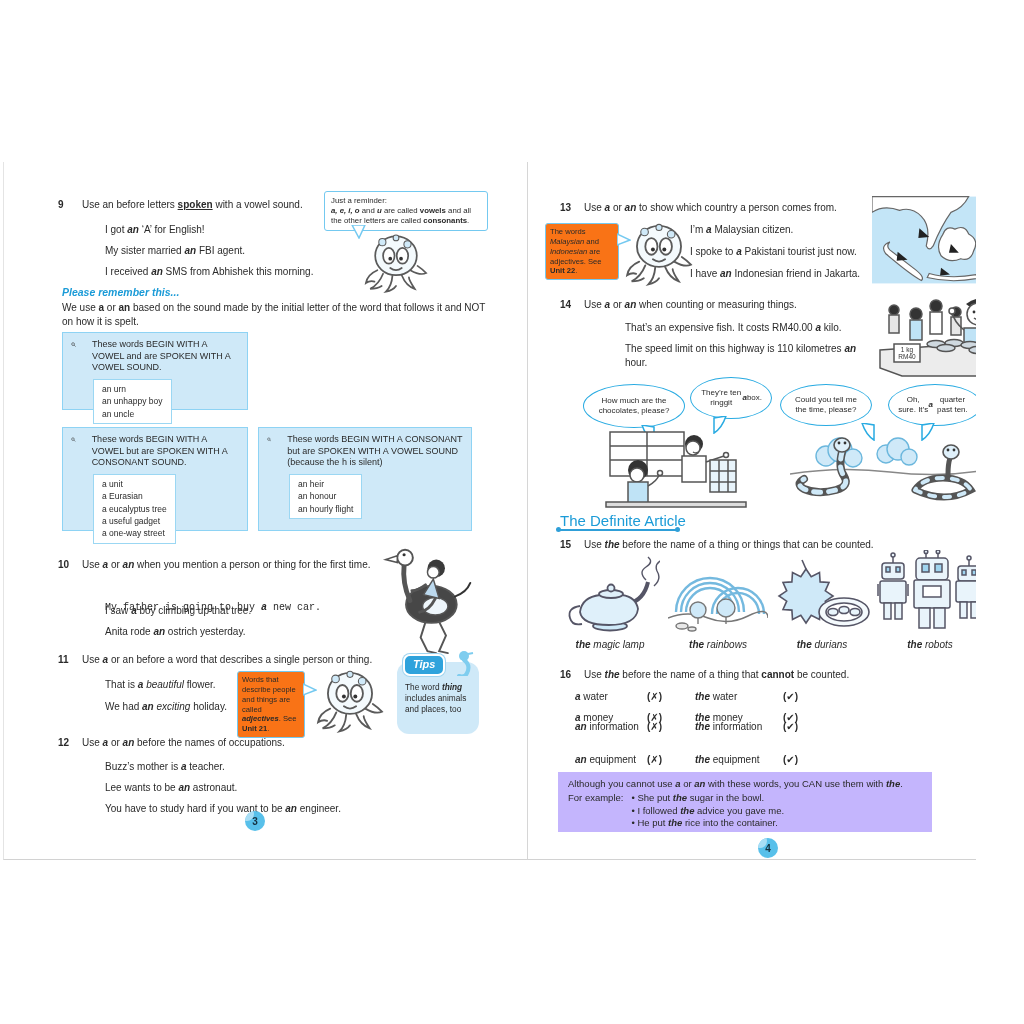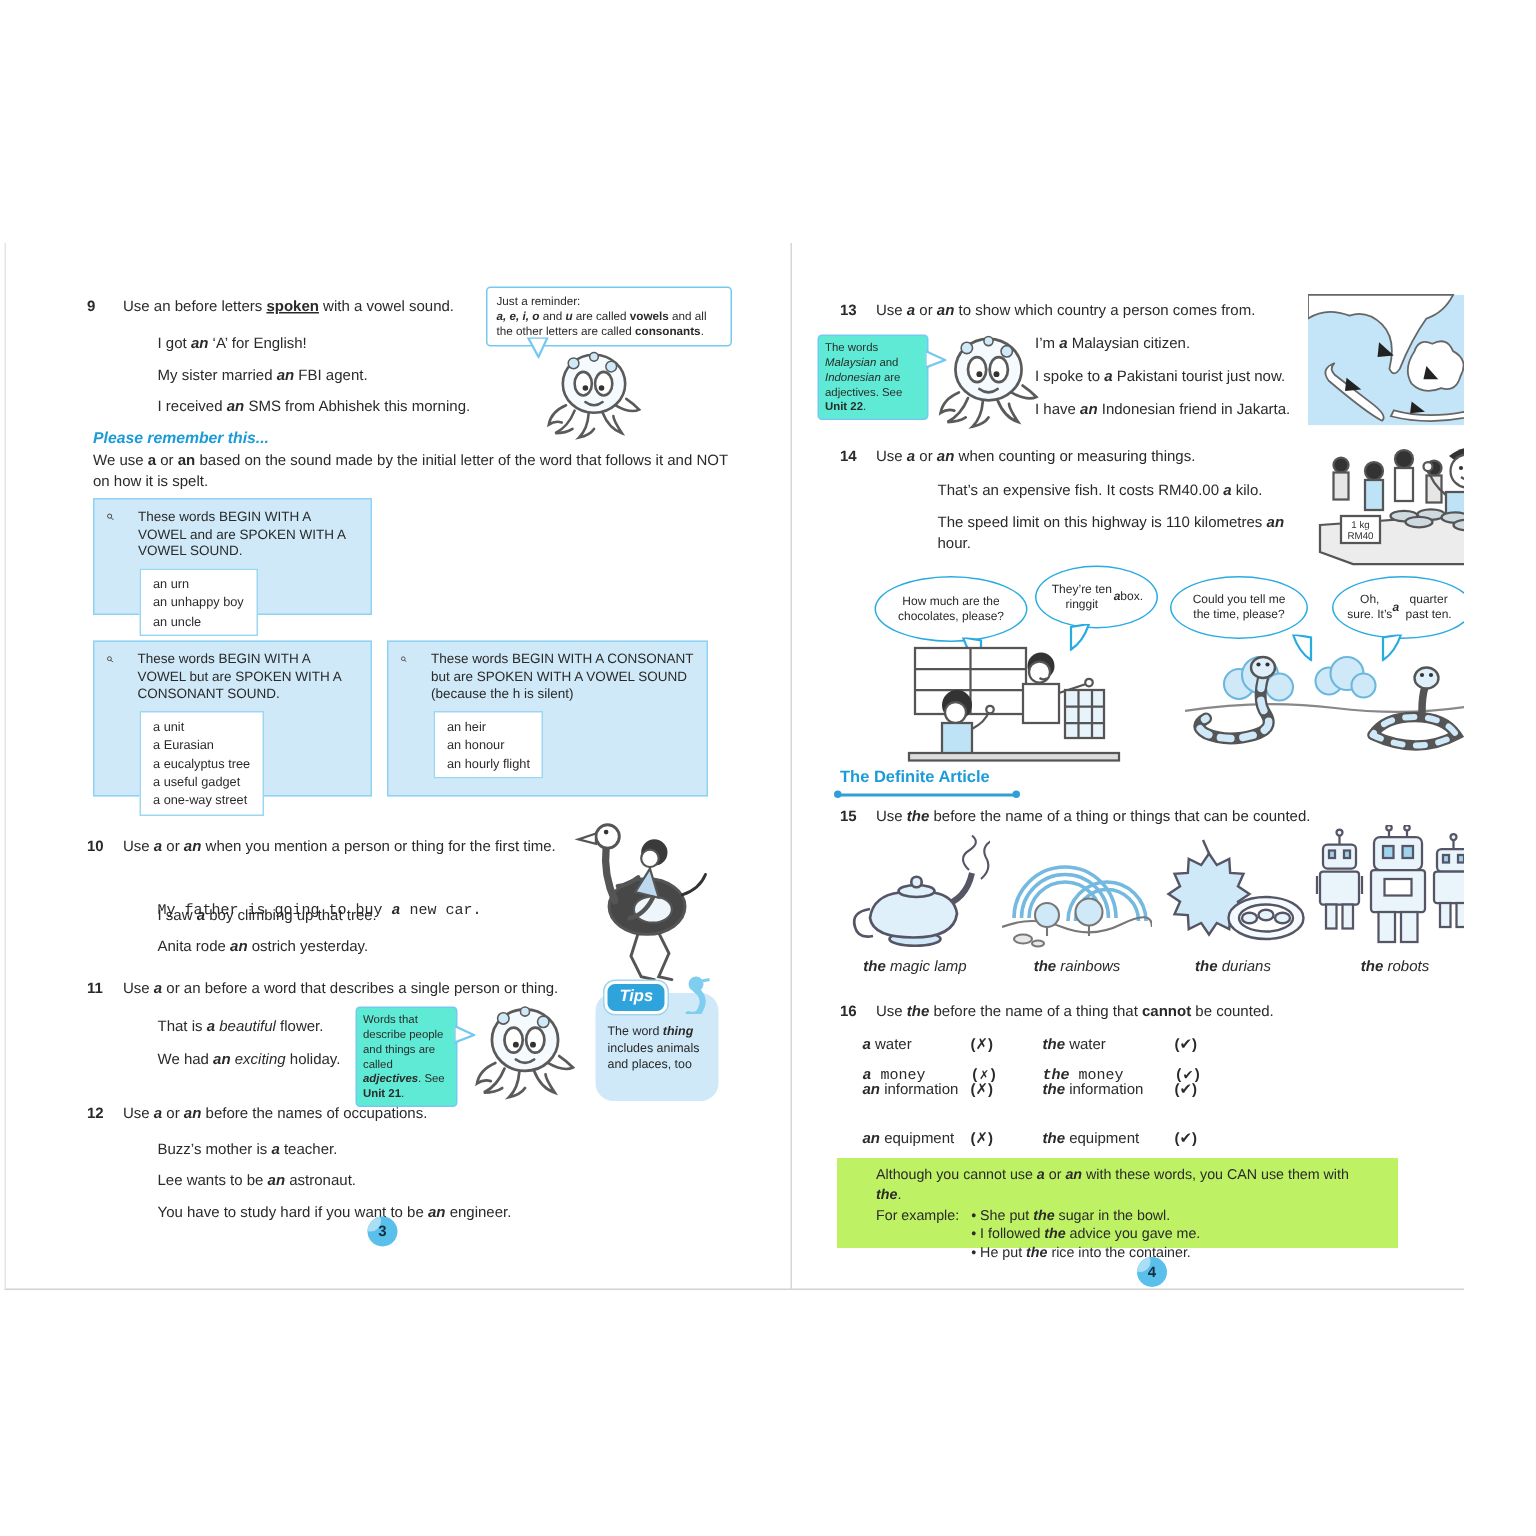--- a/index.html
+++ b/index.html
@@ -26,31 +26,31 @@
   .tipsbox{position:absolute;background:#cfe9f8;border-radius:12px;padding:20px 8px 16px 8px;box-sizing:border-box;font-size:8.3px;line-height:1.35;}
   .tipslabel{position:absolute;left:6px;top:-8px;background:#2fa3dc;color:#fff;font-weight:700;font-style:italic;
              font-size:11px;padding:1px 8px 2px 8px;border-radius:7px;border:2px solid #fff;box-shadow:0 0 0 1px #9fd4ef;}
   .bubble{position:absolute;background:#fff;border:1.5px solid #29abe2;border-radius:50%;display:flex;align-items:center;
           justify-content:center;text-align:center;font-size:8px;line-height:1.25;padding:5px 9px;box-sizing:border-box;}
   .btail{position:absolute;}
   .badge{position:absolute;width:20px;height:20px;border-radius:50%;background:#58c0ea;display:flex;align-items:center;
          justify-content:center;font-size:10px;font-weight:700;color:#15313f;overflow:hidden;}
   .badge::before{content:"";position:absolute;left:-5px;top:-4px;width:14px;height:14px;border-radius:50%;background:#a9def5;}
   .badge span{position:relative;}
-  .defhead{position:absolute;color:#1b9bd7;font-weight:700;font-size:11px;}
+  .defhead{position:absolute;color:#1b9bd7;font-weight:400;font-size:15px;}
   .defline{position:absolute;height:0;border-top:2px solid #2f9fd8;}
   .defline::before,.defline::after{content:"";position:absolute;top:-4px;width:5px;height:5px;border-radius:50%;background:#2f9fd8;}
   .defline::before{left:-2px;} .defline::after{right:-2px;}
   .caption{position:absolute;font-size:10px;font-style:italic;text-align:center;}
   .trow span.mark{font-weight:700;}
-  .notebox{position:absolute;background:#bef264;box-sizing:border-box;padding:6px 26px;font-size:9.5px;line-height:1.35;}
+  .notebox{position:absolute;background:#c4b5fd;box-sizing:border-box;padding:6px 10px;font-size:9.5px;line-height:1.35;}
   .notebox .row2{display:flex;gap:8px;margin-top:1px;}
   .bullets div{white-space:nowrap;}
   svg{display:block;}
-  .callout{position:absolute;background:#5eead4;border:1.5px solid #74c9f0;border-radius:3px;padding:3px 4px;font-size:7.6px;line-height:1.3;box-sizing:border-box;}
+  .callout{position:absolute;background:#f97316;border:1.5px solid #74c9f0;border-radius:3px;padding:3px 4px;font-size:7.6px;line-height:1.3;box-sizing:border-box;}
 </style>
 </head>
 <body>
 
 <div id="canvas">
 
   <div id="pgL" class="pageframe"></div>
   <div id="pgR" class="pageframe"></div>
 
   <div class="line" style="left:58px;top:198px;"><span class="num">9</span><span><span>Use an before letters </span><span class="sg-u">spoken</span><span> with a vowel sound.</span></span></div>
@@ -454,21 +454,21 @@
       <rect x="80" y="31" width="26" height="21" rx="2"></rect>
       <rect x="84" y="52" width="7" height="16"></rect>
         <rect x="95" y="52" width="7" height="16"></rect>
     </g>
   </svg>
   <div class="caption" style="left:878px;top:639px;width:104px;"><span class="sg-b">the</span><span> robots</span></div>
 
   <div class="line" style="left:560px;top:668px;"><span class="num">16</span><span><span>Use </span><span class="sg-bi">the</span><span> before the name of a thing that </span><span class="sg-b">cannot</span><span> be counted.</span></span></div>
 
   <div class="ex trow" style="left:575px;top:690px;"><span style="display:inline-block;width:72px;"><span class="sg-bi">a</span><span> water</span></span><span class="mark" style="display:inline-block;width:48px;">(✗)</span><span style="display:inline-block;width:88px;"><span class="sg-bi">the</span><span> water</span></span><span class="mark">(✔)</span></div>
-  <div class="ex trow" style="left:575px;top:711px;font-family:Liberation Mono, monospace;"><span style="display:inline-block;width:72px;"><span class="sg-bi">a</span><span> money</span></span><span class="mark" style="display:inline-block;width:48px;">(✗)</span><span style="display:inline-block;width:88px;"><span class="sg-bi">the</span><span> money</span></span><span class="mark">(✔)</span></div>
+  <div class="ex trow" style="left:575px;top:711px;"><span style="display:inline-block;width:72px;"><span class="sg-bi">a</span><span> money</span></span><span class="mark" style="display:inline-block;width:48px;">(✗)</span><span style="display:inline-block;width:88px;"><span class="sg-bi">the</span><span> money</span></span><span class="mark">(✔)</span></div>
   <div class="ex trow" style="left:575px;top:720px;"><span style="display:inline-block;width:72px;"><span class="sg-bi">an</span><span> information</span></span><span class="mark" style="display:inline-block;width:48px;">(✗)</span><span style="display:inline-block;width:88px;"><span class="sg-bi">the</span><span> information</span></span><span class="mark">(✔)</span></div>
   <div class="ex trow" style="left:575px;top:753px;"><span style="display:inline-block;width:72px;"><span class="sg-bi">an</span><span> equipment</span></span><span class="mark" style="display:inline-block;width:48px;">(✗)</span><span style="display:inline-block;width:88px;"><span class="sg-bi">the</span><span> equipment</span></span><span class="mark">(✔)</span></div>
 
   <div class="notebox" style="left:558px;top:772px;width:374px;height:60px;">
     <div><span>Although you cannot use </span><span class="sg-bi">a</span><span> or </span><span class="sg-bi">an</span><span> with these words, you CAN use them with </span><span class="sg-bi">the</span><span>.</span></div>
     <div class="row2">
       <span>For example:</span>
       <span class="bullets">
         <div>•&nbsp;<span><span>She put </span><span class="sg-bi">the</span><span> sugar in the bowl.</span></span></div>
         <div>•&nbsp;<span><span>I followed </span><span class="sg-bi">the</span><span> advice you gave me.</span></span></div>

